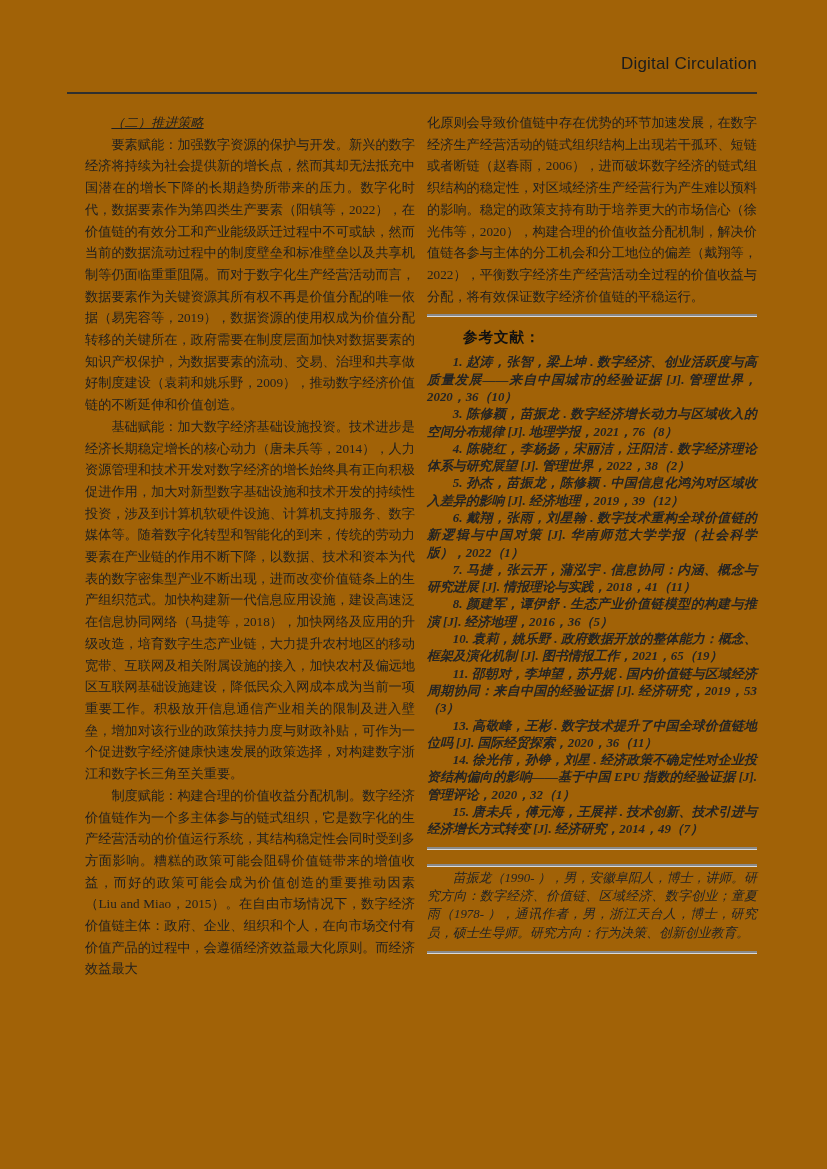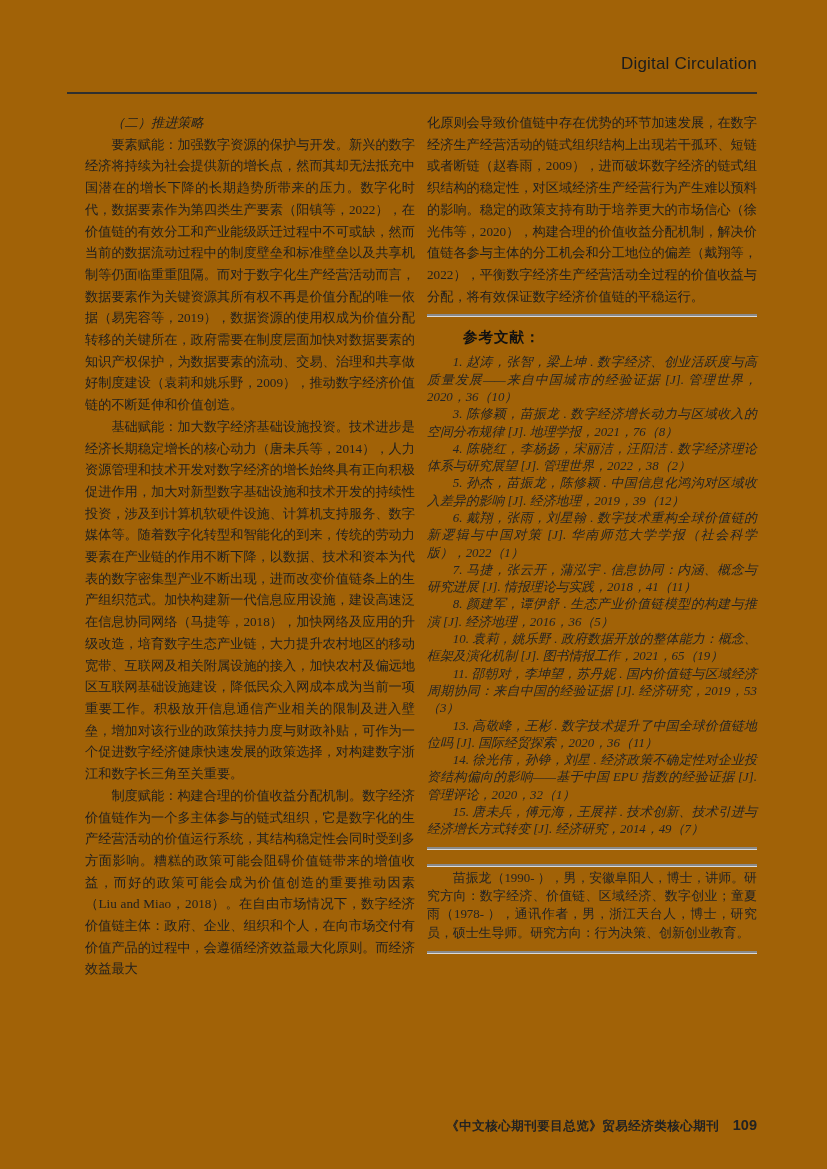--- a/index.html
+++ b/index.html
@@ -41,20 +41,21 @@
   }
   .col-left  { left: 85px; }
   .col-right { left: 427px; }
 
   .sec-heading {
     font-size: 13.2px;
     line-height: 21.7px;
     font-style: italic;
     text-indent: 2em;
     margin: 0;
+    text-decoration: underline;
   }
   .body-para {
     font-size: 13.2px;
     line-height: 21.7px;
     text-align: justify;
     text-indent: 2em;
     margin: 0;
   }
   .no-indent { text-indent: 0; }
 
@@ -77,24 +78,26 @@
     letter-spacing: 1px;
   }
   .ref-item {
     font-size: 12.9px;
     line-height: 17.3px;
     font-style: italic;
     text-align: justify;
     text-indent: 2em;
     margin: 0;
     color: #242424;
+    font-weight: bold;
   }
   .bio-text {
     font-size: 12.9px;
     line-height: 18.3px;
+    font-style: italic;
     text-align: justify;
     text-indent: 2em;
     margin: 2px 0 0 0;
     color: #242424;
   }
   .footer {
     position: absolute;
     top: 1116px;
     right: 70px;
     font-family: "Liberation Sans", "DejaVu Sans", sans-serif;
@@ -122,26 +125,26 @@
 
   <div class="col col-left">
     <div class="sec-heading">（二）推进策略</div>
     <div>
 
 
         <p class="body-para">要素赋能：加强数字资源的保护与开发。新兴的数字经济将持续为社会提供新的增长点，然而其却无法抵充中国潜在的增长下降的长期趋势所带来的压力。数字化时代，数据要素作为第四类生产要素（阳镇等，2022），在价值链的有效分工和产业能级跃迁过程中不可或缺，然而当前的数据流动过程中的制度壁垒和标准壁垒以及共享机制等仍面临重重阻隔。而对于数字化生产经营活动而言，数据要素作为关键资源其所有权不再是价值分配的唯一依据（易宪容等，2019），数据资源的使用权成为价值分配转移的关键所在，政府需要在制度层面加快对数据要素的知识产权保护，为数据要素的流动、交易、治理和共享做好制度建设（袁莉和姚乐野，2009），推动数字经济价值链的不断延伸和价值创造。</p>
 
         <p class="body-para">基础赋能：加大数字经济基础设施投资。技术进步是经济长期稳定增长的核心动力（唐未兵等，2014），人力资源管理和技术开发对数字经济的增长始终具有正向积极促进作用，加大对新型数字基础设施和技术开发的持续性投资，涉及到计算机软硬件设施、计算机支持服务、数字媒体等。随着数字化转型和智能化的到来，传统的劳动力要素在产业链的作用不断下降，以数据、技术和资本为代表的数字密集型产业不断出现，进而改变价值链条上的生产组织范式。加快构建新一代信息应用设施，建设高速泛在信息协同网络（马捷等，2018），加快网络及应用的升级改造，培育数字生态产业链，大力提升农村地区的移动宽带、互联网及相关附属设施的接入，加快农村及偏远地区互联网基础设施建设，降低民众入网成本成为当前一项重要工作。积极放开信息通信产业相关的限制及进入壁垒，增加对该行业的政策扶持力度与财政补贴，可作为一个促进数字经济健康快速发展的政策选择，对构建数字浙江和数字长三角至关重要。</p>
 
-        <p class="body-para">制度赋能：构建合理的价值收益分配机制。数字经济价值链作为一个多主体参与的链式组织，它是数字化的生产经营活动的价值运行系统，其结构稳定性会同时受到多方面影响。糟糕的政策可能会阻碍价值链带来的增值收益，而好的政策可能会成为价值创造的重要推动因素（Liu and Miao，2018）。在自由市场情况下，数字经济价值链主体：政府、企业、组织和个人，在向市场交付有价值产品的过程中，会遵循经济效益最大化原则。而经济效益最大</p>
+        <p class="body-para">制度赋能：构建合理的价值收益分配机制。数字经济价值链作为一个多主体参与的链式组织，它是数字化的生产经营活动的价值运行系统，其结构稳定性会同时受到多方面影响。糟糕的政策可能会阻碍价值链带来的增值收益，而好的政策可能会成为价值创造的重要推动因素（Liu and Miao，2015）。在自由市场情况下，数字经济价值链主体：政府、企业、组织和个人，在向市场交付有价值产品的过程中，会遵循经济效益最大化原则。而经济效益最大</p>
       </div>
   </div>
 
   <div class="col col-right">
-    <p class="body-para no-indent">化原则会导致价值链中存在优势的环节加速发展，在数字经济生产经营活动的链式组织结构上出现若干孤环、短链或者断链（赵春雨，2009），进而破坏数字经济的链式组织结构的稳定性，对区域经济生产经营行为产生难以预料的影响。稳定的政策支持有助于培养更大的市场信心（徐光伟等，2020），构建合理的价值收益分配机制，解决价值链各参与主体的分工机会和分工地位的偏差（戴翔等，2022），平衡数字经济生产经营活动全过程的价值收益与分配，将有效保证数字经济价值链的平稳运行。</p>
+    <p class="body-para no-indent">化原则会导致价值链中存在优势的环节加速发展，在数字经济生产经营活动的链式组织结构上出现若干孤环、短链或者断链（赵春雨，2006），进而破坏数字经济的链式组织结构的稳定性，对区域经济生产经营行为产生难以预料的影响。稳定的政策支持有助于培养更大的市场信心（徐光伟等，2020），构建合理的价值收益分配机制，解决价值链各参与主体的分工机会和分工地位的偏差（戴翔等，2022），平衡数字经济生产经营活动全过程的价值收益与分配，将有效保证数字经济价值链的平稳运行。</p>
 
     <div class="rule rule-refs"></div>
 
     <div class="block-heading">参考文献：</div>
 
     <div>
 
         <p class="ref-item">1. 赵涛，张智，梁上坤 . 数字经济、创业活跃度与高质量发展——来自中国城市的经验证据 [J]. 管理世界，2020，36（10）</p>
 
 
@@ -172,18 +175,14 @@
 
     <div class="rule rule-bio-a"></div>
     <div class="rule rule-bio-b"></div>
 
 
     <p class="bio-text">苗振龙（1990- ），男，安徽阜阳人，博士，讲师。研究方向：数字经济、价值链、区域经济、数字创业；童夏雨（1978- ），通讯作者，男，浙江天台人，博士，研究员，硕士生导师。研究方向：行为决策、创新创业教育。</p>
 
     <div class="rule rule-bio-c"></div>
   </div>
 
-  <div class="footer">
-    <span class="footer-note">《中文核心期刊要目总览》贸易经济类核心期刊</span>
-    <span class="footer-page">109</span>
-  </div>
 
 </div>
 
 </body></html>

